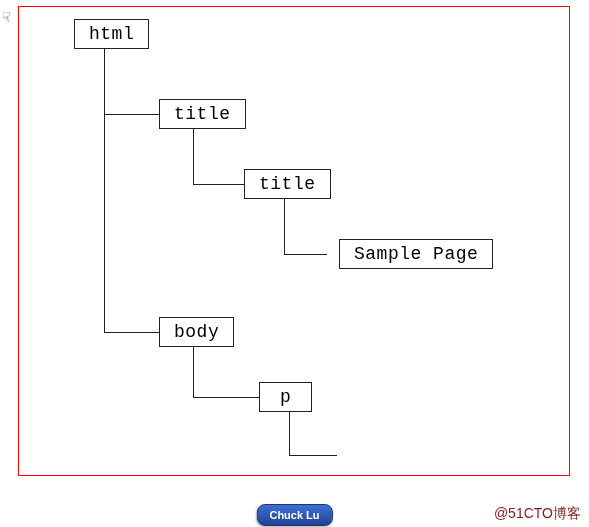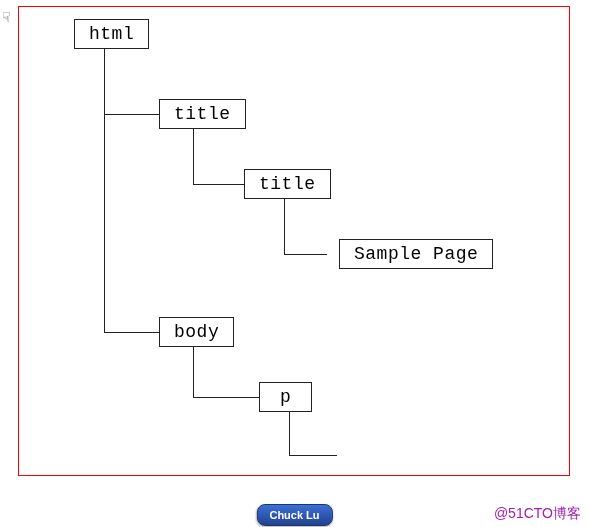--- a/index.html
+++ b/index.html
@@ -67,21 +67,21 @@
     padding: 4px 12px;
     border-radius: 8px;
     border: 1px solid #1b356f;
     box-shadow: 0 1px 2px rgba(0,0,0,0.3);
     margin-top: 26px;
   }
   .watermark {
     position: absolute;
     right: 8px;
     bottom: 4px;
-    color: #a21caf;
+    color: #7f1d1d;
     font-family: Arial, "Microsoft YaHei", sans-serif;
     font-size: 14px;
     user-select: none;
     pointer-events: none;
   }
 </style>
 </head>
 <body>
 
 <div class="canvas">

